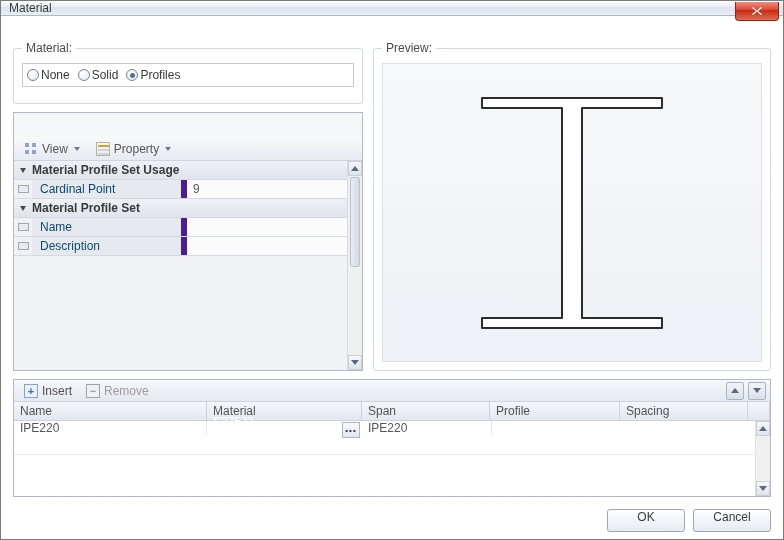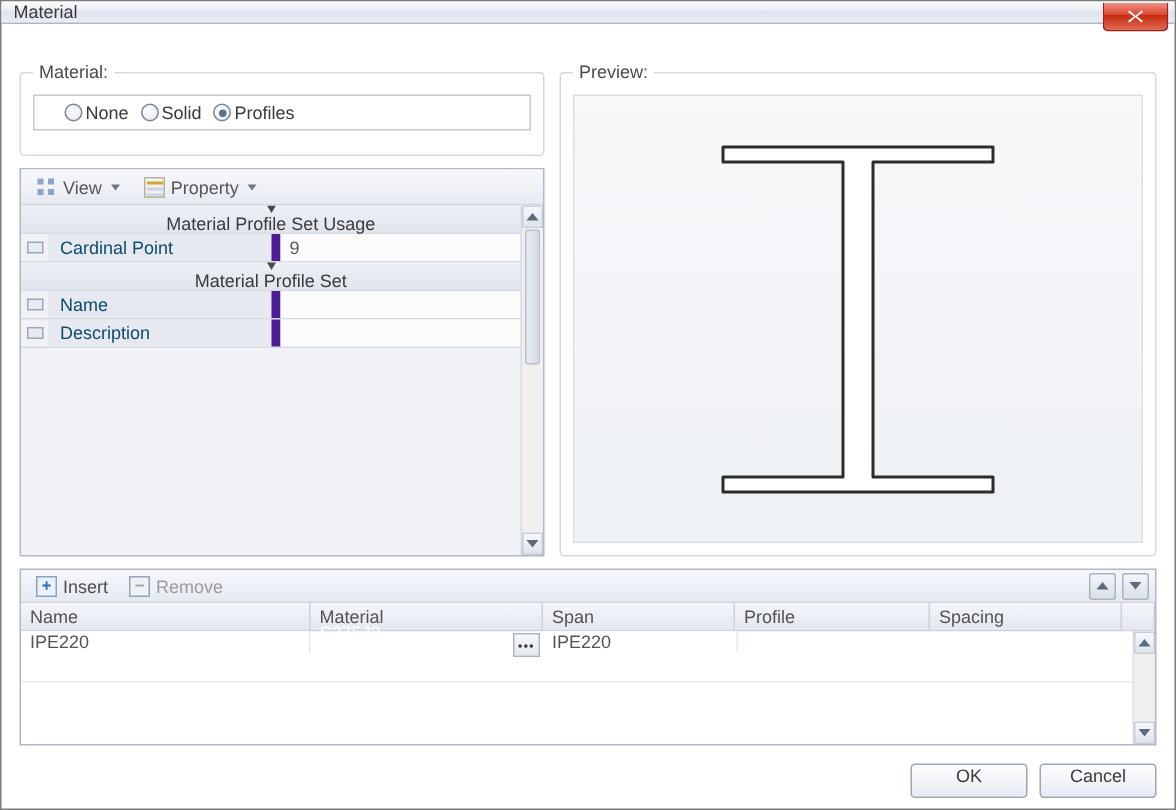--- a/index.html
+++ b/index.html
@@ -79,21 +79,21 @@
     background: #fff;
     padding: 0 4px;
     color: #4a4a4a;
   }
   .radio-row {
     display: flex;
     align-items: center;
     gap: 4px;
     border: 1px solid #c9c9c9;
     height: 24px;
-    padding: 0 20px;
+    padding: 0 4px;
     margin-top: 6px;
     background: #fff;
   }
   .radio {
     display: inline-flex;
     align-items: center;
     gap: 2px;
     margin-right: 4px;
     cursor: pointer;
   }
@@ -122,20 +122,21 @@
   }
   .prop-toolbar {
     height: 24px;
     background: linear-gradient(to bottom, #f8f9fb, #e6eaf1);
     border-bottom: 1px solid #cfd4dc;
     display: flex;
     align-items: center;
     padding: 0 4px;
     gap: 4px;
     color: #565656;
+    margin-top: 24px;
   }
   .tb-btn {
     display: inline-flex;
     align-items: center;
     gap: 4px;
     padding: 2px 5px;
     border: 1px solid transparent;
     border-radius: 2px;
     cursor: pointer;
   }
@@ -157,23 +158,22 @@
     background: #f0f2f5;
   }
   .grid-row {
     display: flex;
     height: 19px;
     border-bottom: 1px solid #d5d9e0;
     align-items: center;
   }
   .grid-row.header {
     background: linear-gradient(to bottom,#eef1f6,#e0e4ec);
-    font-weight: normal;
+    font-weight: bold;
     color: #3a3a3a;
-    flex-direction: column;
   }
   .gc-icon {
     width: 18px;
     display: flex;
     align-items: center;
     justify-content: center;
     color: #6a7285;
     flex-shrink: 0;
   }
   .collapse-glyph {

